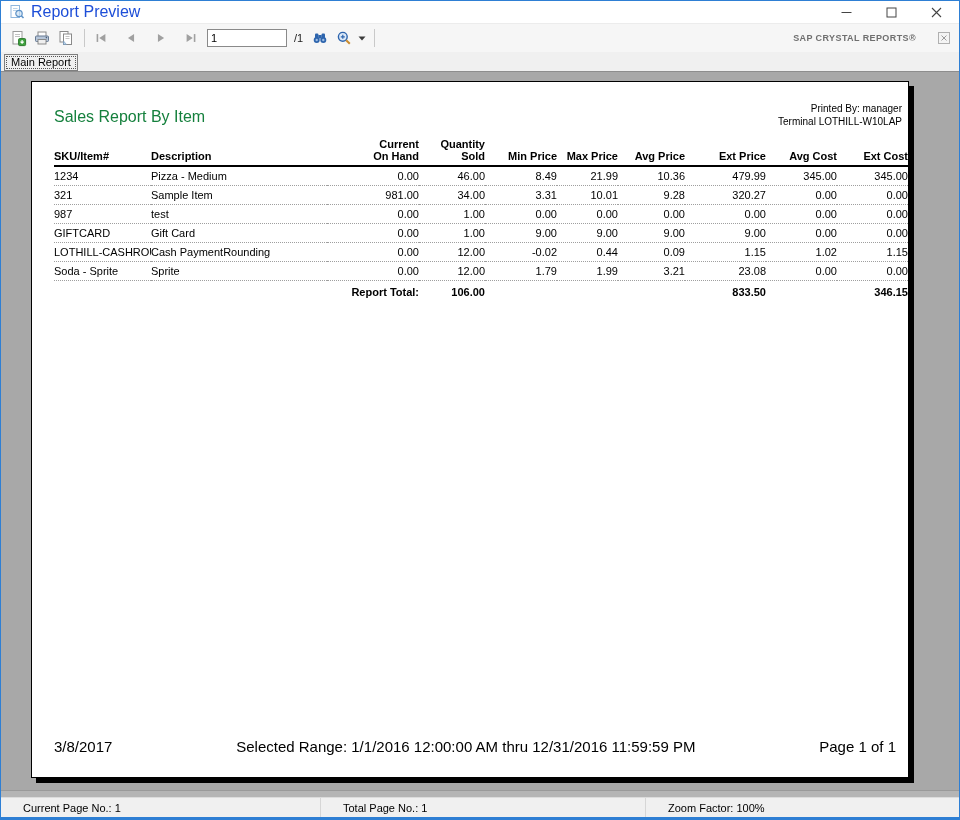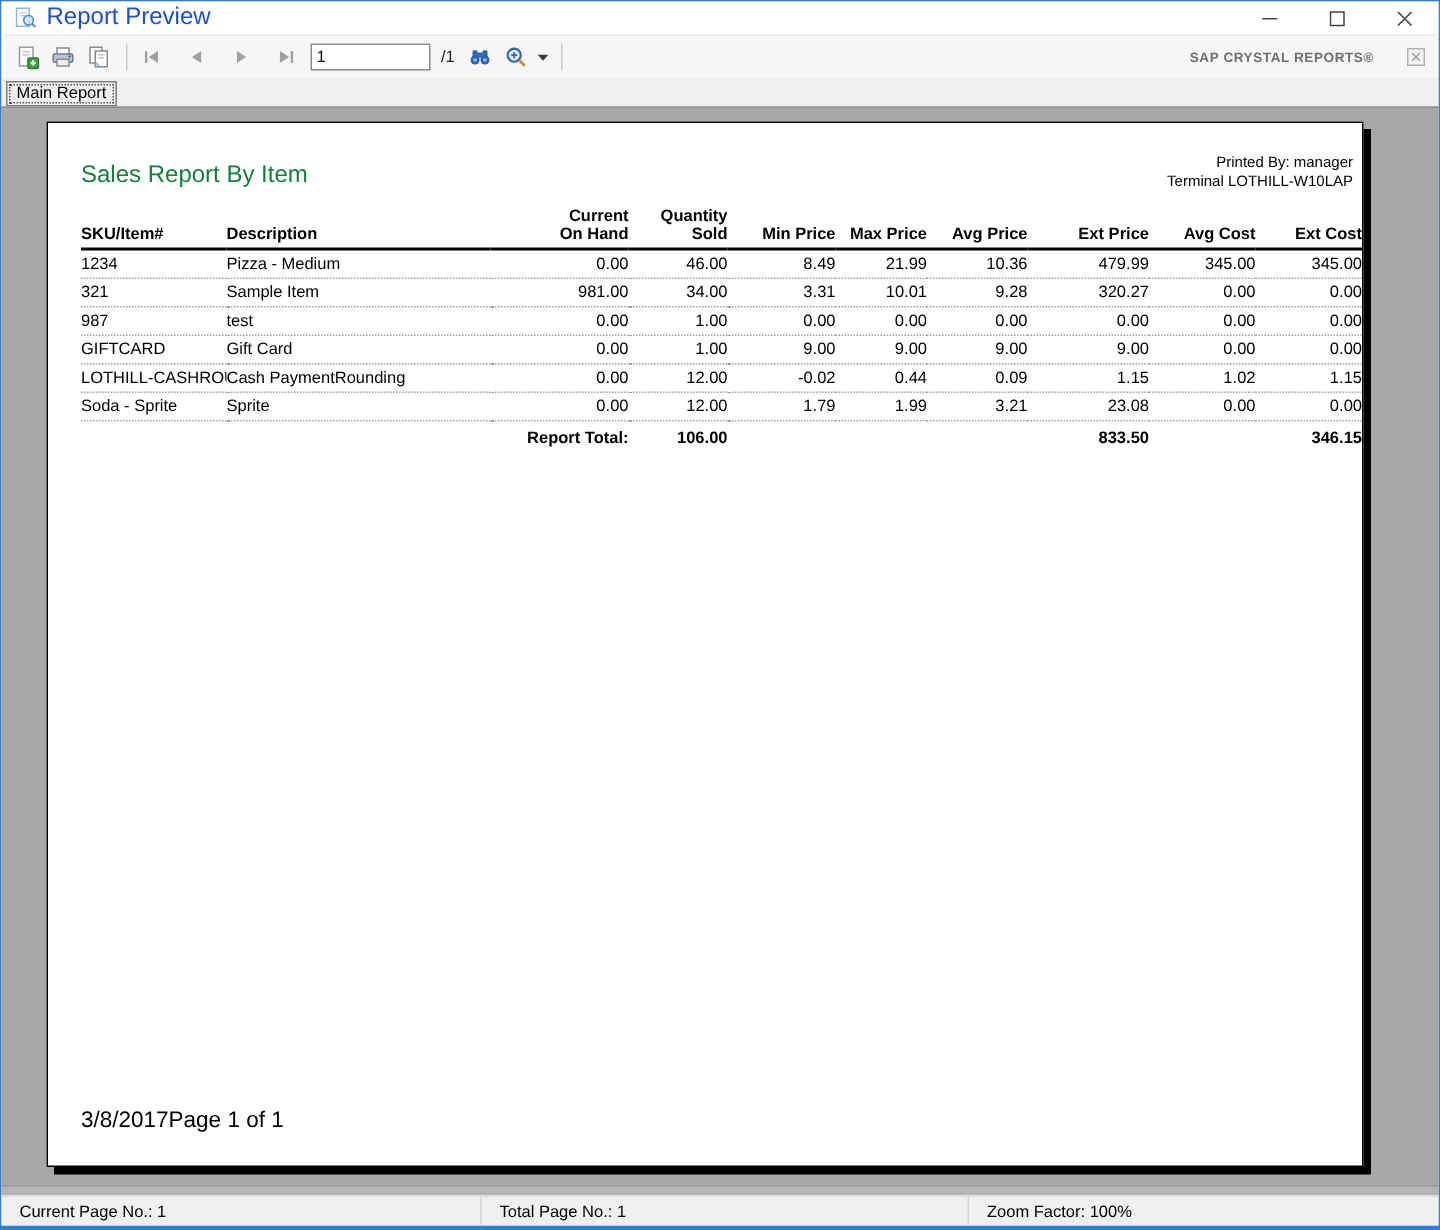--- a/index.html
+++ b/index.html
@@ -38,21 +38,21 @@
   .report-table { position:absolute; top:56px; left:22px; width:854px; border-collapse:collapse; table-layout:fixed; font-size:11px; color:#000; }
   .report-table th { font-weight:bold; vertical-align:bottom; white-space:pre-line; padding:0 0 3px 0; border-bottom:2px solid #000; line-height:12px; }
   .report-table td { height:19px; padding:0; border-bottom:1px dotted #9f9f9f; vertical-align:middle; overflow:hidden; white-space:nowrap; }
   .report-table tfoot td { border-bottom:none; font-weight:bold; height:24px;margin-top:47px; }
   .l { text-align:left; } .r { text-align:right; }
   .paper-footer { position:absolute; left:22px; right:12px; bottom:22px; display:flex; align-items:baseline; font-size:15px; color:#000; }
   .footer-range { flex:1 1 auto; text-align:center; }
   
   .scrollstrip { flex:0 0 7px; background:#b5b5b5; border-top:1px solid #9a9a9a; }
   .statusbar { flex:0 0 20px; background:#f0f0f0; display:flex; align-items:stretch; font-size:11px; color:#000; border-top:1px solid #dcdcdc; }
-  .status-panel { display:flex; align-items:center; padding-left:12px; border-right:1px solid #d6d6d6; }
+  .status-panel { display:flex; align-items:center; padding-left:22px; border-right:1px solid #d6d6d6; }
   .status-panel.p1 { width:320px; }
   .status-panel.p2 { width:325px;text-align:center; }
   .status-panel.p3 { flex:1; border-right:none; }
 </style>
 </head>
 <body>
 
 <div class="window">
 
   <div class="titlebar">
@@ -294,20 +294,21 @@
               <td class="r"></td>
               <td class="r">833.50</td>
               <td class="r"></td>
               <td class="r">346.15</td>
             </tr>
           </tfoot>
       </table>
 
       <div class="paper-footer">
         <span class="footer-date">3/8/2017</span>
+        <span class="footer-range">Selected Range: 1/1/2016 12:00:00 AM thru 12/31/2016 11:59:59 PM</span>
         <span class="footer-page">Page 1 of 1</span>
       </div>
     </div>
   </div>
 
   <div class="scrollstrip"></div>
   <div class="statusbar">
     <div class="status-panel p1">Current Page No.: 1</div>
     <div class="status-panel p2">Total Page No.: 1</div>
     <div class="status-panel p3">Zoom Factor: 100%</div>

